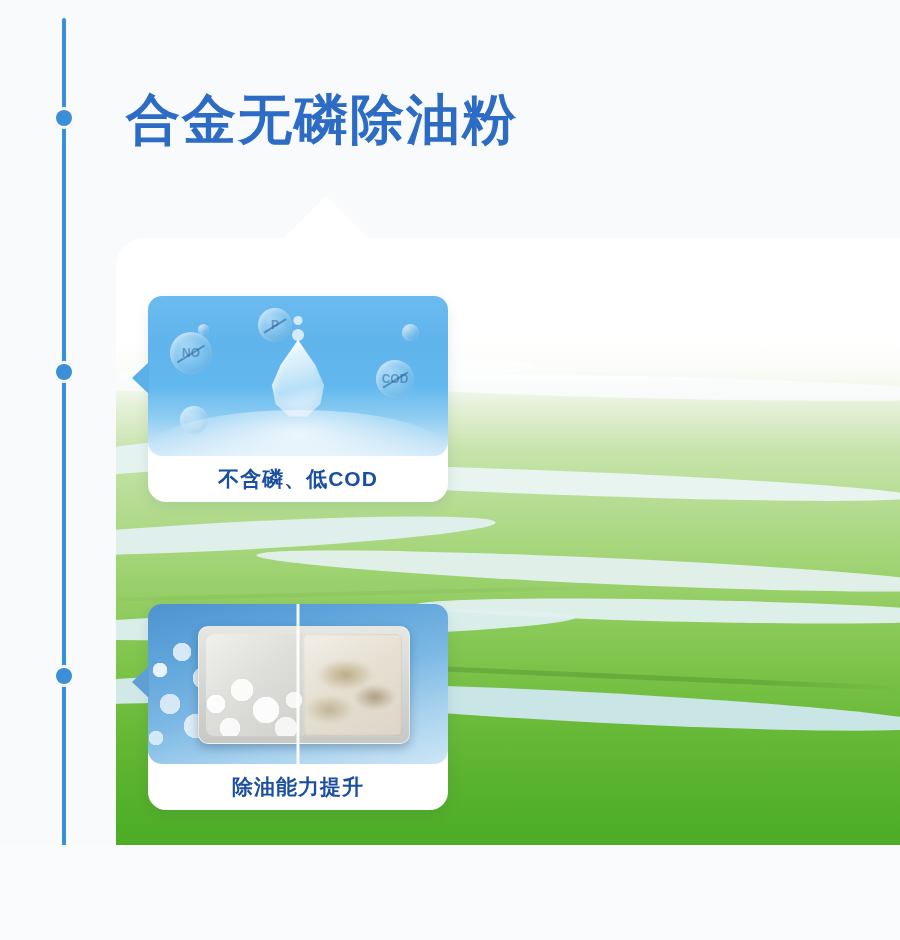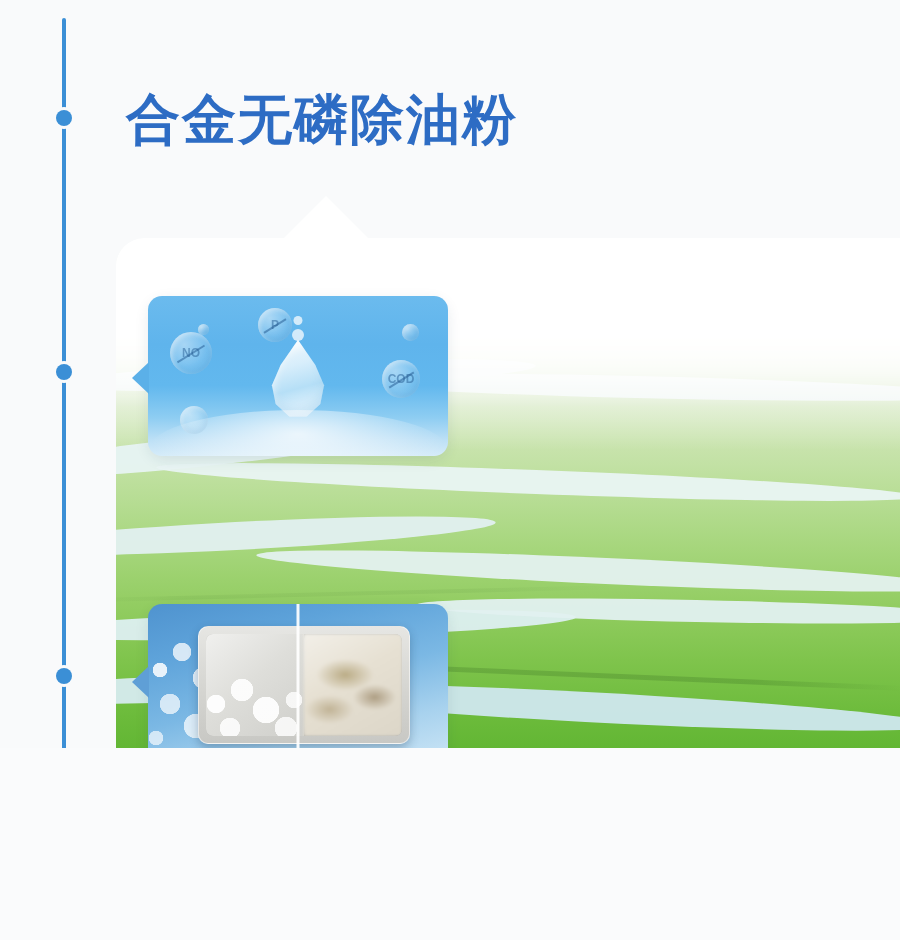--- a/index.html
+++ b/index.html
@@ -12,21 +12,21 @@
     overflow: hidden;
     font-family: "Liberation Sans", "DejaVu Sans", sans-serif;
     background: #fafbfc;
     position: relative;
   }
 
   #page {
     position: absolute;
     left: 0; top: 0;
     width: 900px;
-    height: 748px;
+    height: 845px;
     background: #f9fafb;
     overflow: hidden;
   }
 
   
   .rail-line {
     position: absolute;
     left: 62px;
     top: 18px;
     width: 4px;
@@ -276,21 +276,21 @@
   .md1 { top: 20px; width: 9px; height: 9px; }
   .md2 { top: 33px; width: 12px; height: 12px; }
   .bubble {
     position: absolute;
     border-radius: 50%;
     background: radial-gradient(circle at 34% 30%, rgba(255,255,255,.45), rgba(255,255,255,.14) 58%, rgba(120,180,220,.18) 100%);
     box-shadow: inset -2px -3px 6px rgba(90,160,210,.30), inset 2px 2px 5px rgba(255,255,255,.55);
   }
   .bb1 { left: 22px;  top: 36px;  width: 42px; height: 42px; }
   .bb2 { left: 110px; top: 12px;  width: 34px; height: 34px; }
-  .bb3 { left: 234px; top: 64px;  width: 38px; height: 38px; }
+  .bb3 { left: 228px; top: 64px;  width: 38px; height: 38px; }
   .bb4 { left: 32px;  top: 110px; width: 28px; height: 28px; }
   .bb5 { left: 254px; top: 28px;  width: 17px; height: 17px; }
   .bb6 { left: 50px;  top: 28px;  width: 11px; height: 11px; }
   .bb-no {
     position: absolute;
     color: rgba(40,95,150,.52);
     font-size: 12px;
     font-weight: 700;
     line-height: 1;
     transform: translate(-50%,-50%);
@@ -442,31 +442,33 @@
           <span class="bb-no">COD</span>
           <span class="bb-slash"></span>
         </div>
         <div class="bubble bb4"></div>
         <div class="minidrop md1"></div>
         <div class="minidrop md2"></div>
         <div class="drop"></div>
         <div class="ripple"></div>
       </div>
     </div>
+    <div class="card-caption">不含磷、低COD</div>
   </div>
 
   <div class="card c2">
     <div class="card-tail"></div>
     <div class="card-media">
       <div class="media-plate">
         <div class="foam"></div>
         <div class="plate">
           <div class="plate-inner">
             <div class="plate-left"></div>
             <div class="plate-right"></div>
           </div>
         </div>
         <div class="plate-divider"></div>
       </div>
     </div>
+    <div class="card-caption">除油能力提升</div>
   </div>
 
 </div>
 
 </body></html>

